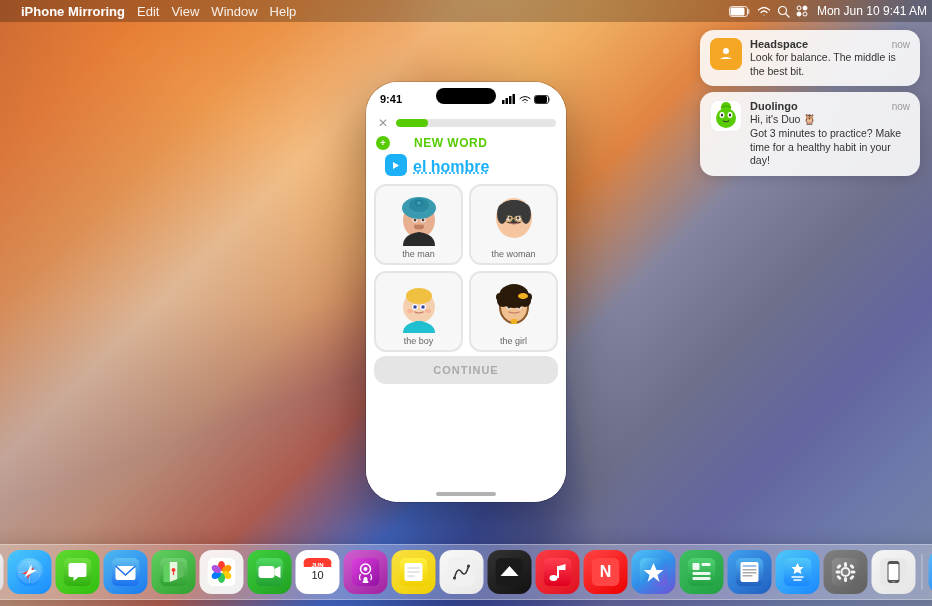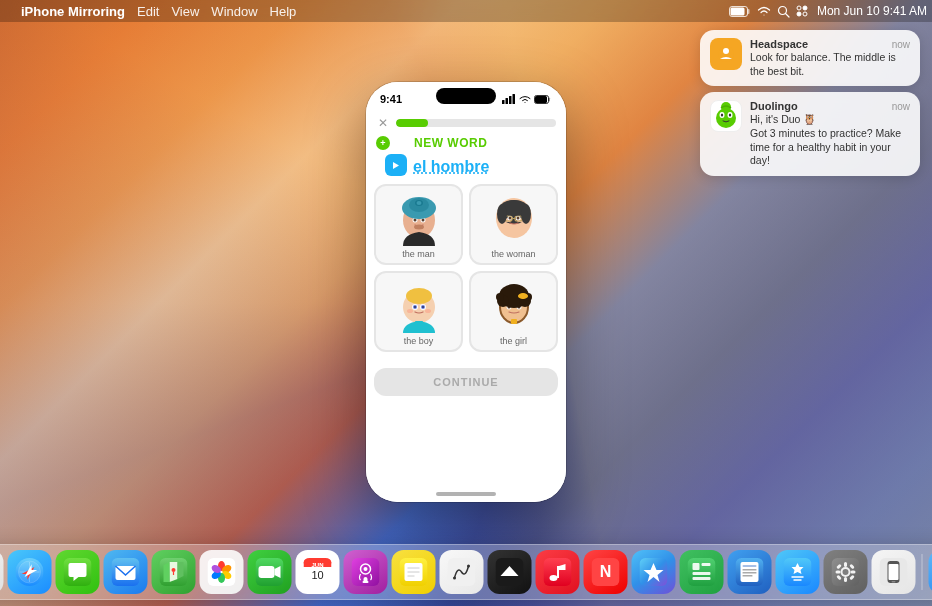--- a/index.html
+++ b/index.html
@@ -288,21 +288,21 @@
       justify-content: center;
     }
 
     .option-label {
       font-size: 9px;
       color: #666;
       font-weight: 500;
     }
 
     .continue-btn {
-      margin: 16px 8px 0;
+      margin: 4px 8px 0;
       width: calc(100% - 16px);
       height: 28px;
       background: #e5e5e5;
       border-radius: 12px;
       display: flex;
       align-items: center;
       justify-content: center;
       font-size: 11px;
       font-weight: 700;
       color: #aaa;

